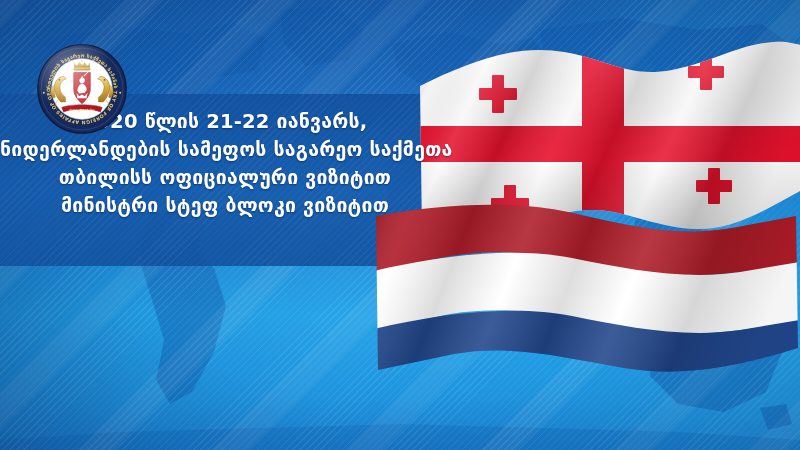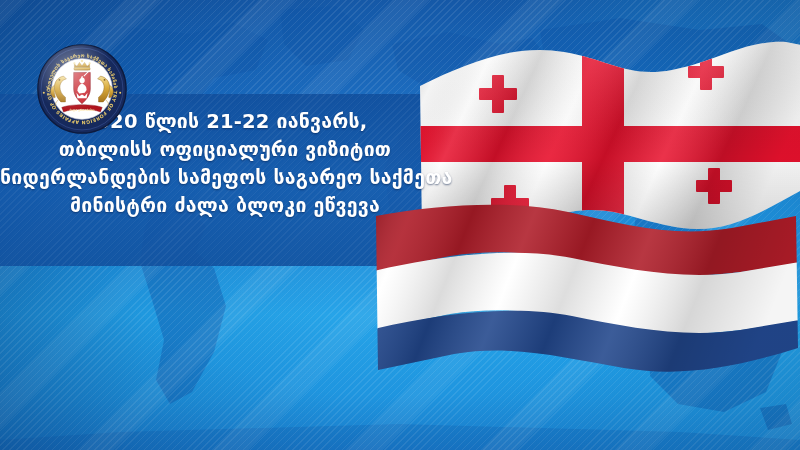--- a/index.html
+++ b/index.html
@@ -275,23 +275,23 @@
                  L-10,200 Z" fill="#21468b"></path>
         <rect x="0" y="0" width="430" height="196" fill="url(#nlShade)"></rect>
       </g>
     </svg>
   </div>
 
   <div class="caption-panel"></div>
 
   <div class="caption-text">
     <div>2020 წლის 21-22 იანვარს,</div>
+    <div>ნიდერლანდების სამეფოს საგარეო საქმეთა</div>
     <div>თბილისს ოფიციალური ვიზიტით</div>
-    <div>ნიდერლანდების სამეფოს საგარეო საქმეთა</div>
-    <div>მინისტრი ძალა ბლოკი ეწვევა</div>
+    <div>მინისტრი სტეფ ბლოკი ვიზიტით</div>
   </div>
 
   <div class="emblem">
     <svg viewBox="0 0 100 100" aria-hidden="true">
       <defs>
         <radialGradient id="embShine" cx="38%" cy="30%" r="75%">
           <stop offset="0%" stop-color="#ffffff" stop-opacity=".45"></stop>
           <stop offset="60%" stop-color="#ffffff" stop-opacity="0"></stop>
         </radialGradient>
         <linearGradient id="goldG" x1="0" y1="0" x2="0" y2="1">

